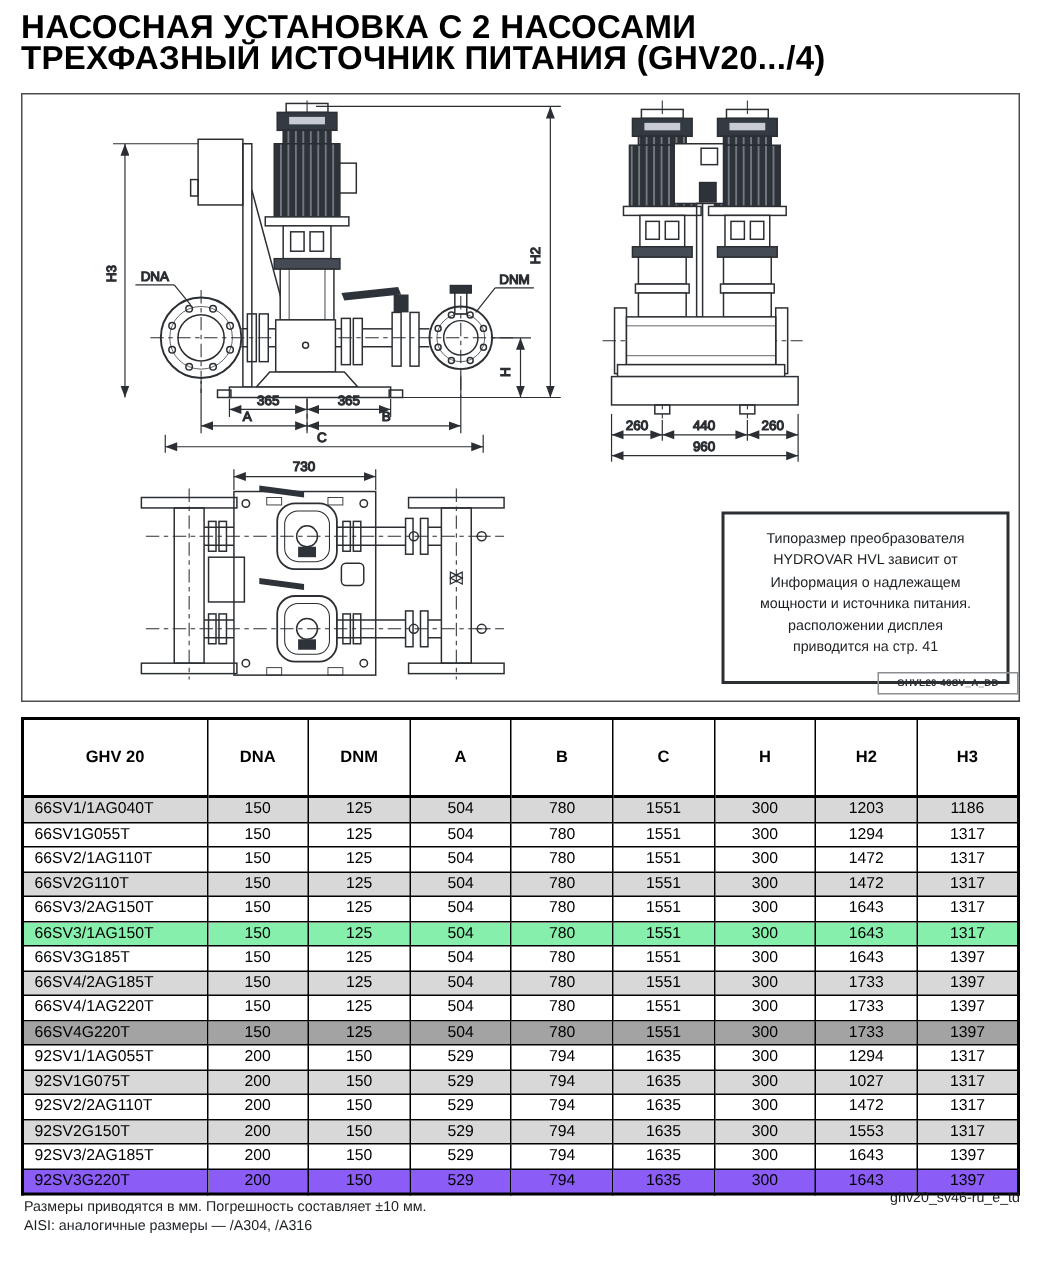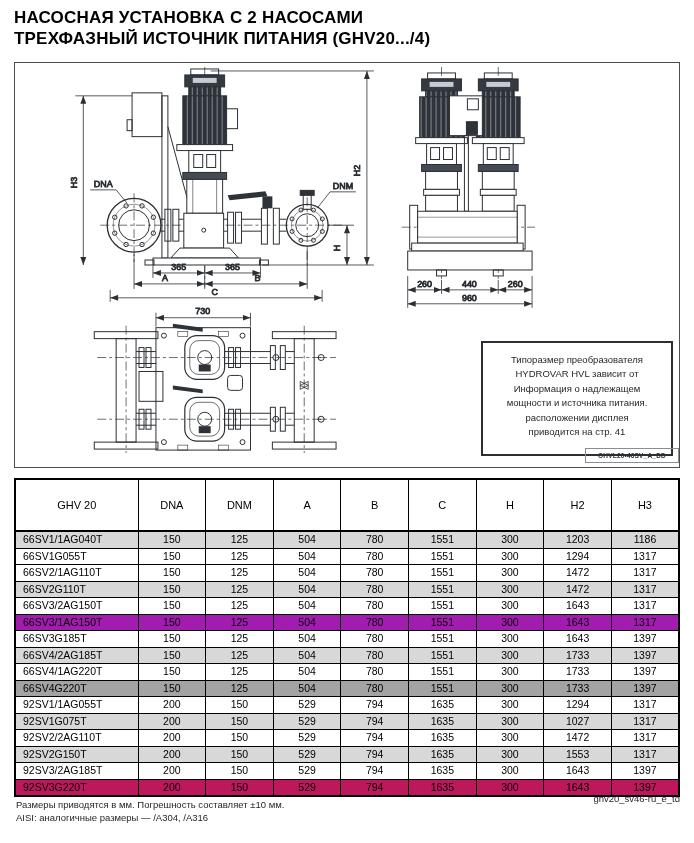--- a/index.html
+++ b/index.html
@@ -1,23 +1,23 @@
 <!DOCTYPE html>
 <html><head>
 <meta charset="utf-8">
 <style>
   html,body{margin:0;padding:0;background:#ffffff;}
   .page{position:relative;width:694px;height:843px;background:#fff;font-family:"Liberation Sans",sans-serif;color:#000;overflow:hidden;}
-  .title{position:absolute;left:14px;top:7px;font-size:17px;font-weight:bold;line-height:21px;letter-spacing:0.2px;white-space:nowrap;}
+  .title{position:absolute;left:14px;top:7px;font-size:22px;font-weight:bold;line-height:21px;letter-spacing:0.2px;white-space:nowrap;}
   .drawing-frame{position:absolute;left:14px;top:62px;width:664px;height:404px;border:1px solid #4a4e52;background:#fff;}
   .note-box{position:absolute;left:466px;top:278px;width:188px;height:101px;border:2px solid #2b2f33;text-align:center;font-size:9.5px;line-height:14.4px;color:#1d2124;padding-top:10px;box-sizing:content-box;}
   .drawing-code{position:absolute;left:570px;top:385px;width:92px;height:13px;border:1px solid #8a8e92;font-size:6.5px;font-weight:bold;text-align:center;line-height:13px;color:#2b2f33;letter-spacing:0.2px;}
   .table-wrap{position:absolute;left:14px;top:478px;width:666px;}
   table.dim{border-collapse:collapse;width:666px;table-layout:fixed;border:2px solid #000;}
-  table.dim th{height:50px;border:1px solid #000;border-bottom:2px solid #000;font-size:11px;font-weight:normal;text-align:center;padding:0;}
+  table.dim th{height:50px;border:1px solid #000;border-bottom:2px solid #000;font-size:11px;font-weight:bold;text-align:center;padding:0;}
   table.dim td{height:15.5px;border:1px solid #000;font-size:10.5px;line-height:11px;text-align:center;padding:0;white-space:nowrap;overflow:hidden;}
   table.dim td.model{text-align:left;padding-left:7px;}
   .footer-notes{position:absolute;left:16px;top:799px;font-size:9.5px;line-height:12.5px;color:#1d2124;}
   .footer-code{position:absolute;right:14px;top:793px;font-size:9.5px;color:#1d2124;}
   svg text{font-family:"Liberation Sans",sans-serif;font-size:9px;fill:#23272b;}
 </style>
 </head>
 <body>
 
 <div class="page">
@@ -435,21 +435,21 @@
             <td class="model">66SV3/2AG150T</td>
             <td>150</td>
             <td>125</td>
             <td>504</td>
             <td>780</td>
             <td>1551</td>
             <td>300</td>
             <td>1643</td>
             <td>1317</td>
           </tr>
-          <tr style="background: #a21caf;">
+          <tr style="background: #86efac;">
             <td class="model">66SV3/1AG150T</td>
             <td>150</td>
             <td>125</td>
             <td>504</td>
             <td>780</td>
             <td>1551</td>
             <td>300</td>
             <td>1643</td>
             <td>1317</td>
           </tr>
@@ -545,21 +545,21 @@
             <td class="model">92SV3/2AG185T</td>
             <td>200</td>
             <td>150</td>
             <td>529</td>
             <td>794</td>
             <td>1635</td>
             <td>300</td>
             <td>1643</td>
             <td>1397</td>
           </tr>
-          <tr style="background: #be185d; padding-left: 17px;">
+          <tr style="background: #8b5cf6; padding-left: 17px;">
             <td class="model">92SV3G220T</td>
             <td>200</td>
             <td>150</td>
             <td>529</td>
             <td>794</td>
             <td>1635</td>
             <td>300</td>
             <td>1643</td>
             <td>1397</td>
           </tr>

